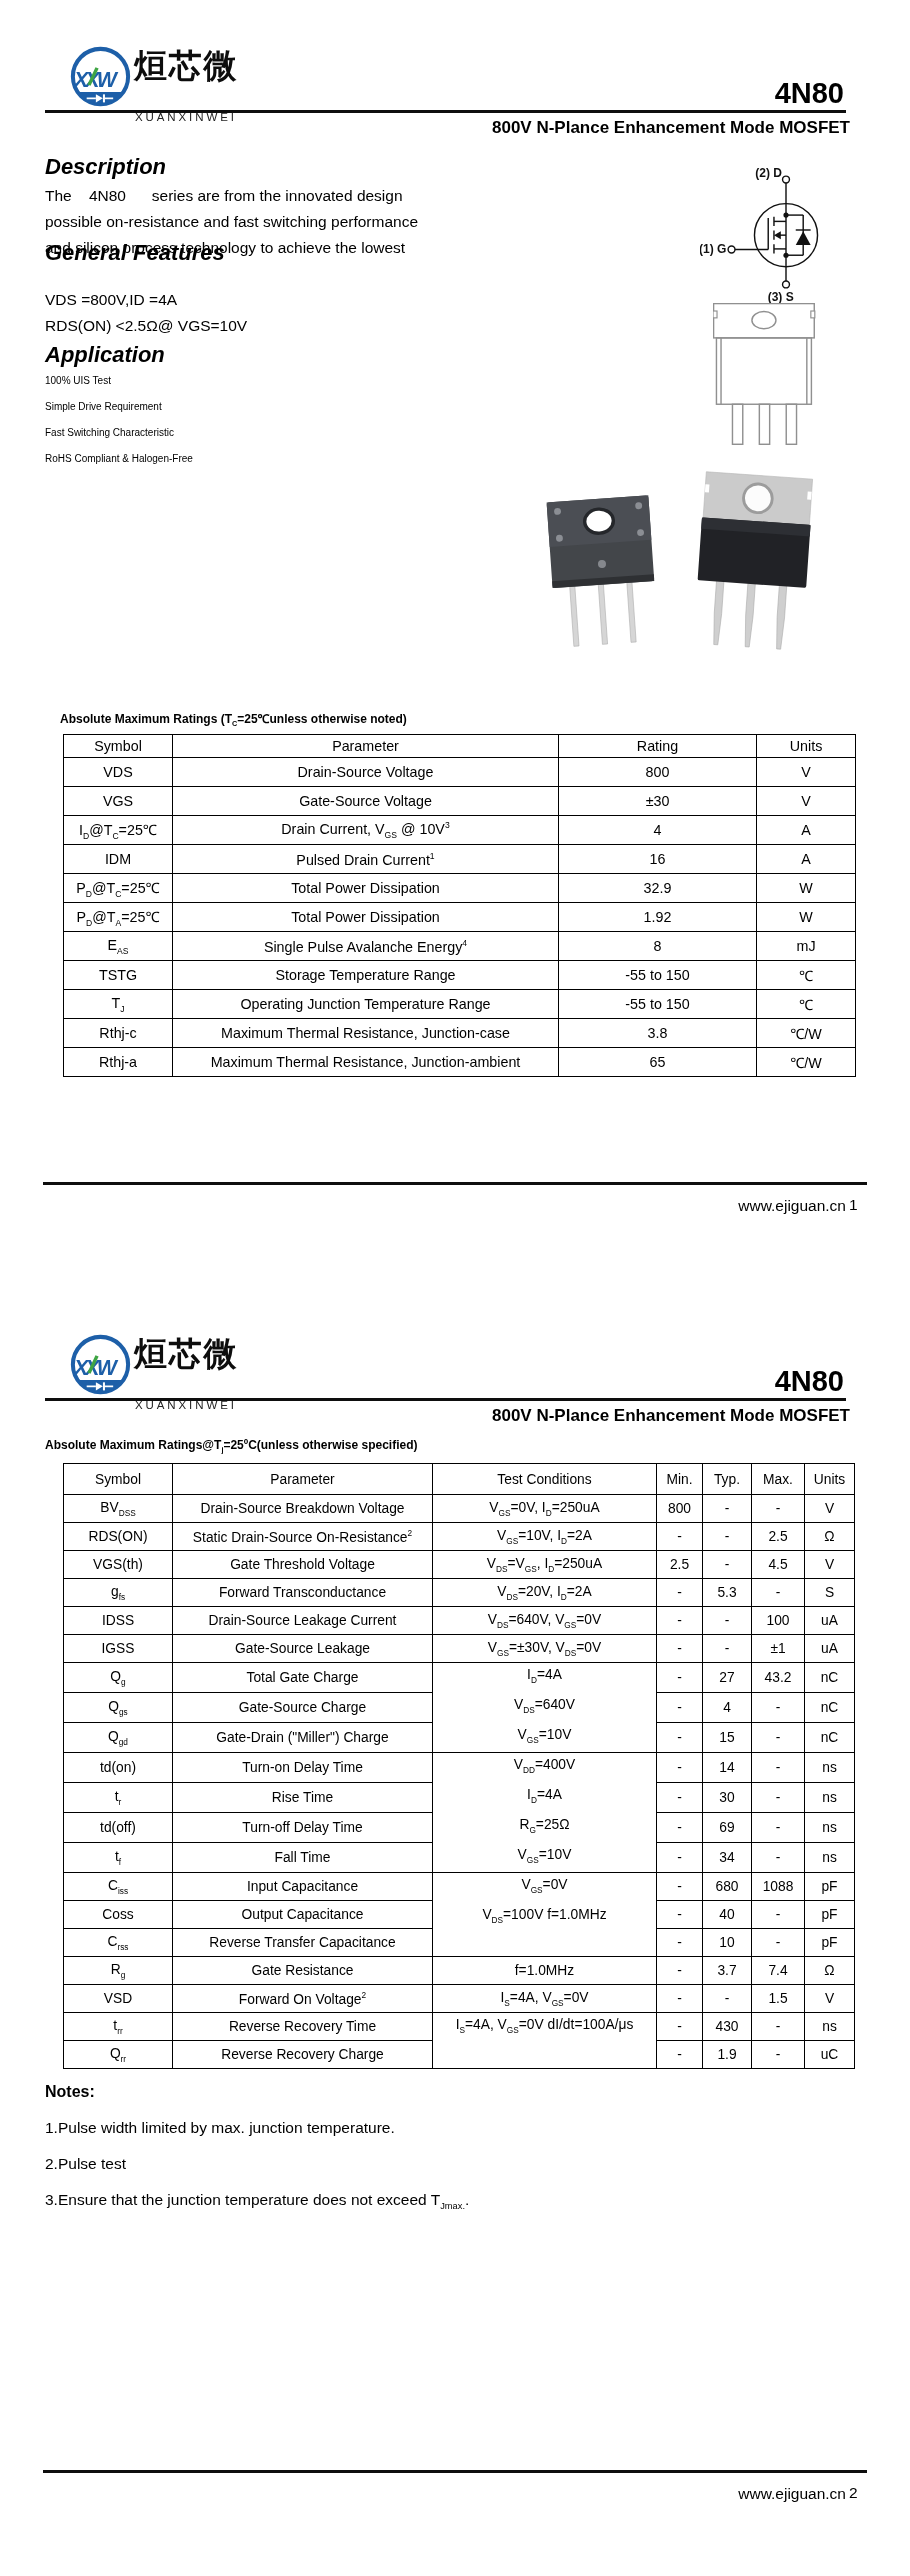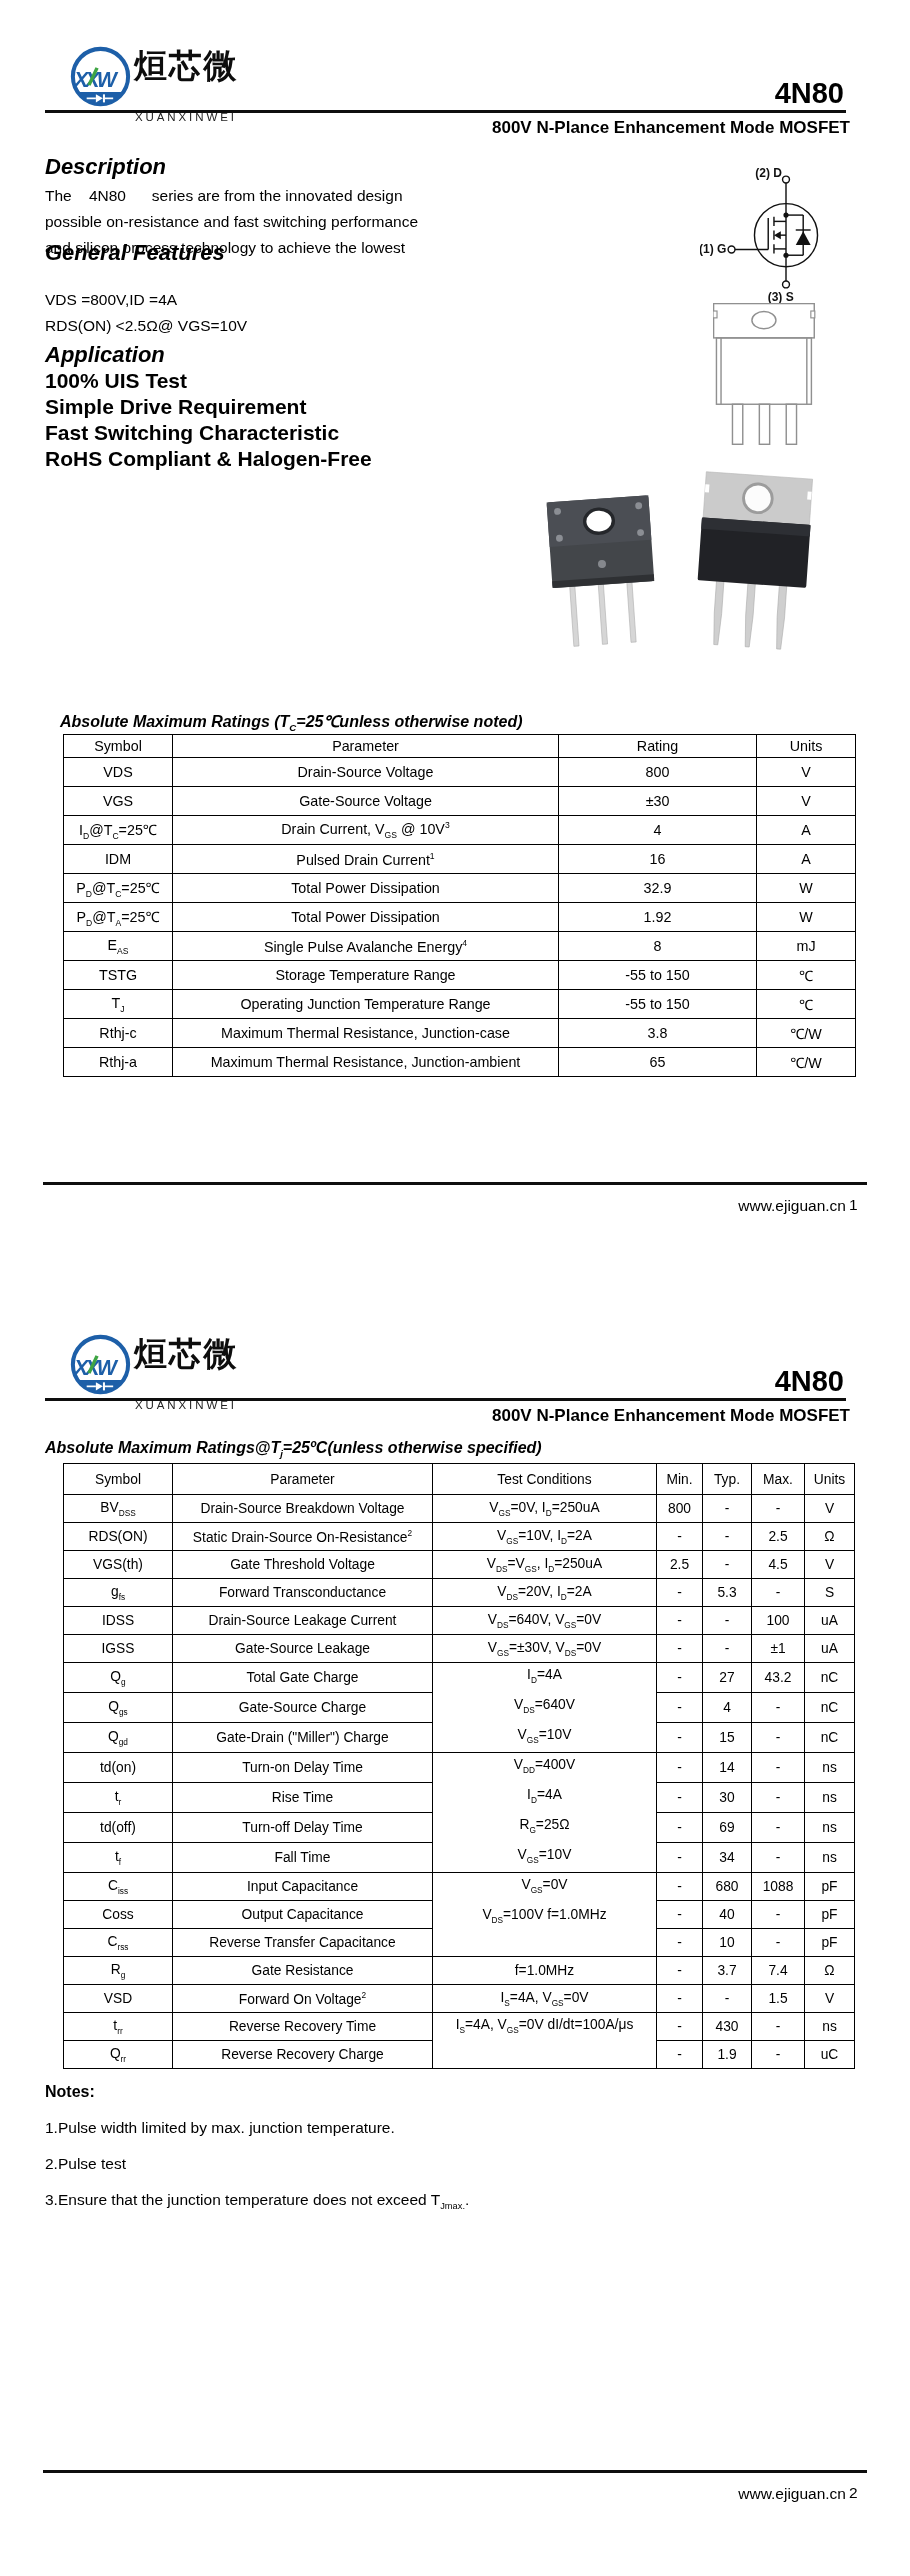--- a/index.html
+++ b/index.html
@@ -11,23 +11,23 @@
   
   .zh-logo{font-size:33px;font-weight:bold;letter-spacing:1.7px;color:#0d0d0d;line-height:1;font-family:Liberation Serif, serif;}
   .en-logo{font-size:11.5px;letter-spacing:2.9px;color:#222;line-height:1;margin-top:22px;}
   .partnum{font-size:29px;font-weight:bold;line-height:1;}
   .hrule{background:#0e0e0e;height:2.9px;}
   .subtitle{font-size:17px;font-weight:bold;line-height:1;}
   
   .h-sec{font-size:22px;font-weight:bold;line-height:1.1;font-style:italic;}
   .body-line{font-size:15.5px;height:26px;line-height:17px;}
   .feat-line{font-size:15.5px;height:26px;line-height:17px;}
-  .app-line{font-size:21px;height:26px;line-height:17px;font-weight:bold;}
+  .app-line{font-size:10px;height:26px;line-height:17px;}
   .pre{white-space:pre;}
-  .tbl-heading{font-size:16px;font-weight:bold;line-height:1.1;font-style:italic;}
+  .tbl-heading{font-size:12px;font-weight:bold;line-height:1.1;}
   
   .dtable{border-collapse:collapse;table-layout:fixed;font-size:14.3px;text-align:center;background:#fff;border-radius:17px;}
   .dtable th,.dtable td{border:1.1px solid #000;border-top:1.7px solid #000;border-bottom:1.7px solid #000;
         padding:0 2.3px;font-weight:normal;vertical-align:middle;overflow:hidden;}
   .t1 th{height:22px;} .t1 td{height:28px;}
   .t2{font-size:13.8px;} .t2 th{height:30px;} .t2 td{height:27px;}
   .dtable td.cond{vertical-align:top;line-height:24px;}
   sub{font-size:60%;} sup{font-size:60%;}
   
   .note-h{font-size:16px;font-weight:bold;}

